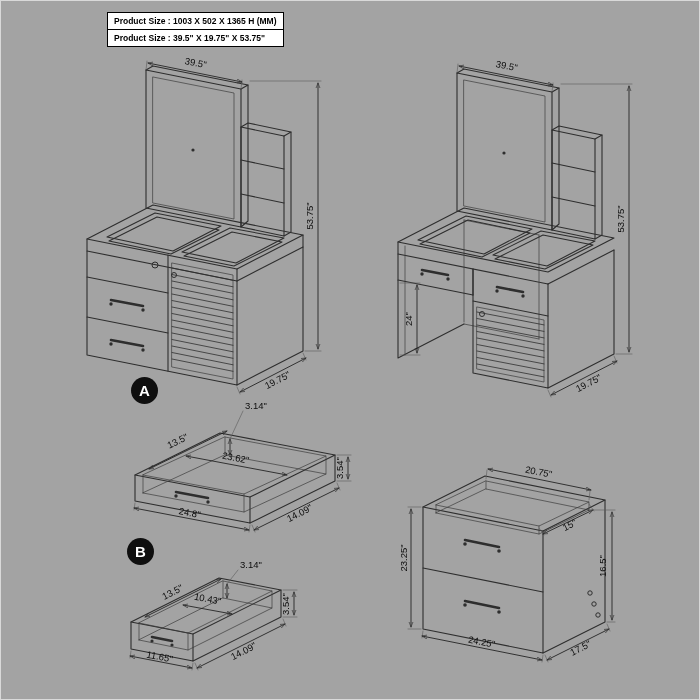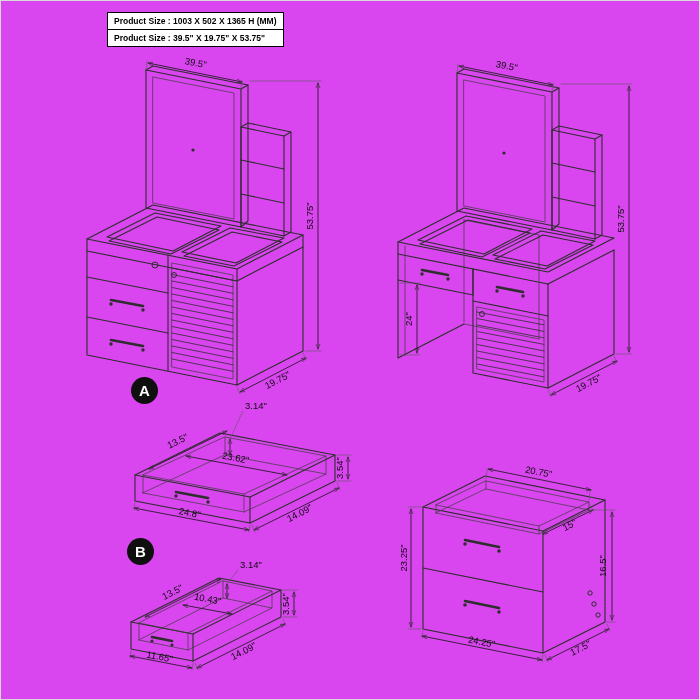--- a/index.html
+++ b/index.html
@@ -1,17 +1,17 @@
 <!DOCTYPE html>
 <html><head>
 <meta charset="utf-8">
 <style>
   * { margin:0; padding:0; box-sizing:border-box; }
   body { background:#ffffff; font-family:"Liberation Sans", sans-serif; }
-  .sheet { position:relative; width:700px; height:700px; background:#d946ef;
+  .sheet { position:relative; width:700px; height:700px; background:#a3a3a3;
            border:1px solid #d9d9d9; overflow:hidden; }
   .infobox { position:absolute; left:106px; top:11px; }
   .inforow { border:1px solid #000; background:#fff; padding:3px 6px;
              font-size:8.5px; font-weight:bold; color:#000; white-space:nowrap; }
   .inforow + .inforow { margin-top:-1px; }
   .badge { position:absolute; width:27px; height:27px; border-radius:50%;
            background:#0f0f0f; color:#fff; display:flex; align-items:center;
            justify-content:center; font-size:15px; font-weight:bold; }
   .drawing { position:absolute; }
   svg path, svg line { fill:none; stroke:#2e2e2e; stroke-width:1.1;

